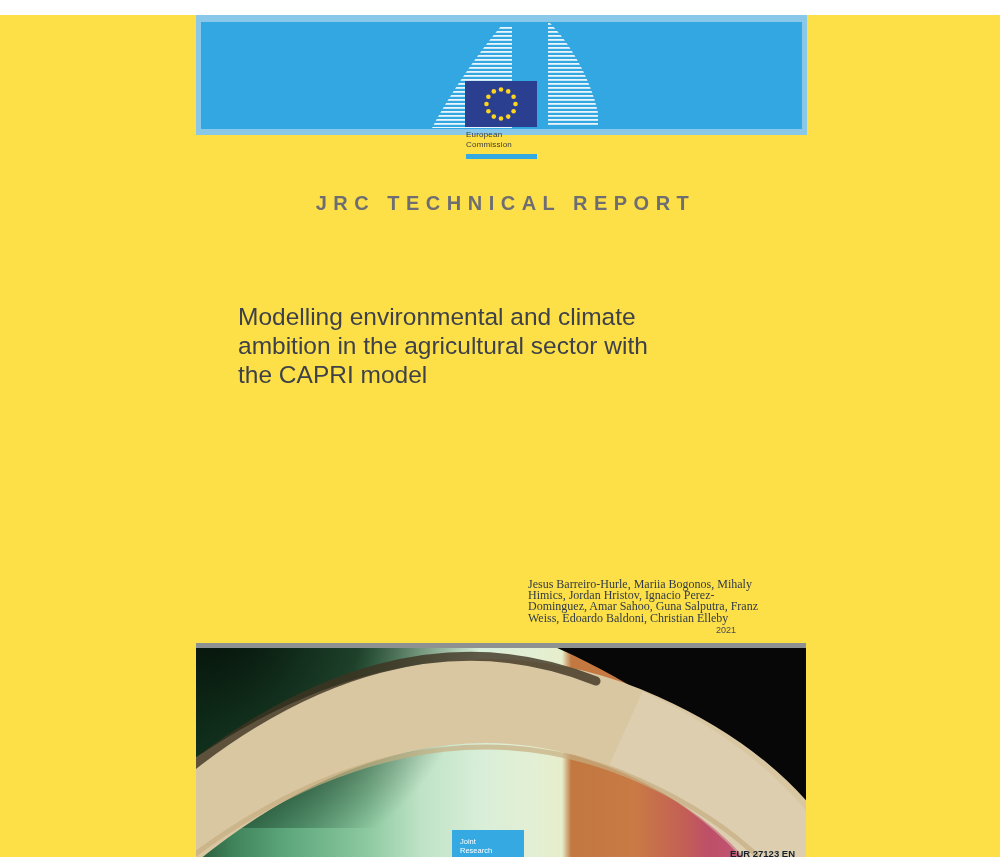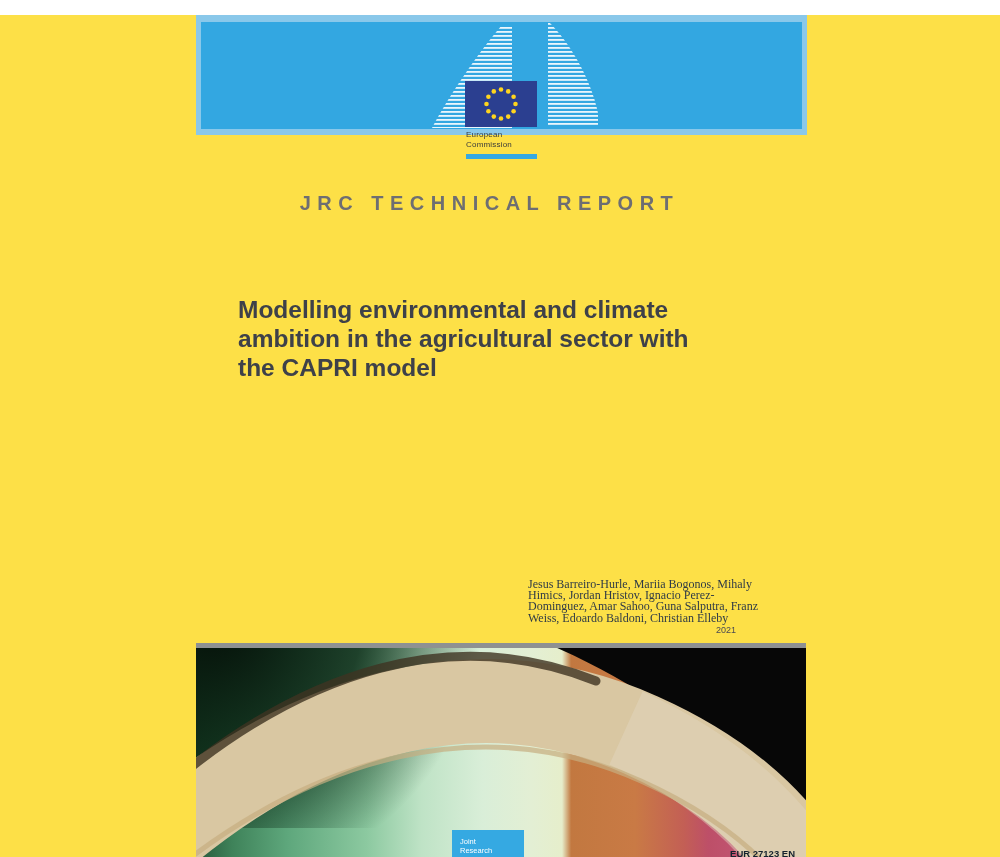--- a/index.html
+++ b/index.html
@@ -13,27 +13,27 @@
   .band-inner{position:absolute;left:5px;top:7px;width:601px;height:107px;background:#33a7e1;}
   .band-svg{position:absolute;left:0;top:0;width:611px;height:120px;}
   
   .ec-name{
     position:absolute;left:466px;top:115px;font-size:8px;line-height:10px;
     color:#3a3a3a;white-space:pre-line;letter-spacing:.2px;
   }
   .ec-bar{position:absolute;left:466px;top:139px;width:71px;height:5px;background:#35a9e2;}
   
   .report-type{
-    position:absolute;left:184px;top:177px;width:611px;text-align:center;
+    position:absolute;left:200px;top:177px;width:611px;text-align:center;
     font-size:20px;font-weight:600;letter-spacing:6.5px;color:#6e6e72;
   }
   
   .title{
-    position:absolute;left:238px;top:280px;width:490px;
-    font-size:24.5px;line-height:29px;font-weight:700;color:#3e4149;white-space:pre-line;
+    position:absolute;left:238px;top:287px;width:490px;
+    font-size:24.5px;line-height:29px;font-weight:400;color:#3e4149;white-space:pre-line;
   }
   .subtitle{
     position:absolute;left:482px;top:417px;width:260px;
     font-size:13px;line-height:18.6px;font-style:italic;color:#5d6d7d;white-space:pre-line;
   }
   .authors{
     position:absolute;left:528px;top:564px;width:252px;
     font-size:12px;line-height:11.2px;color:#2f3a46;white-space:pre-line;font-family:Liberation Serif, serif;
   }
   .year{

